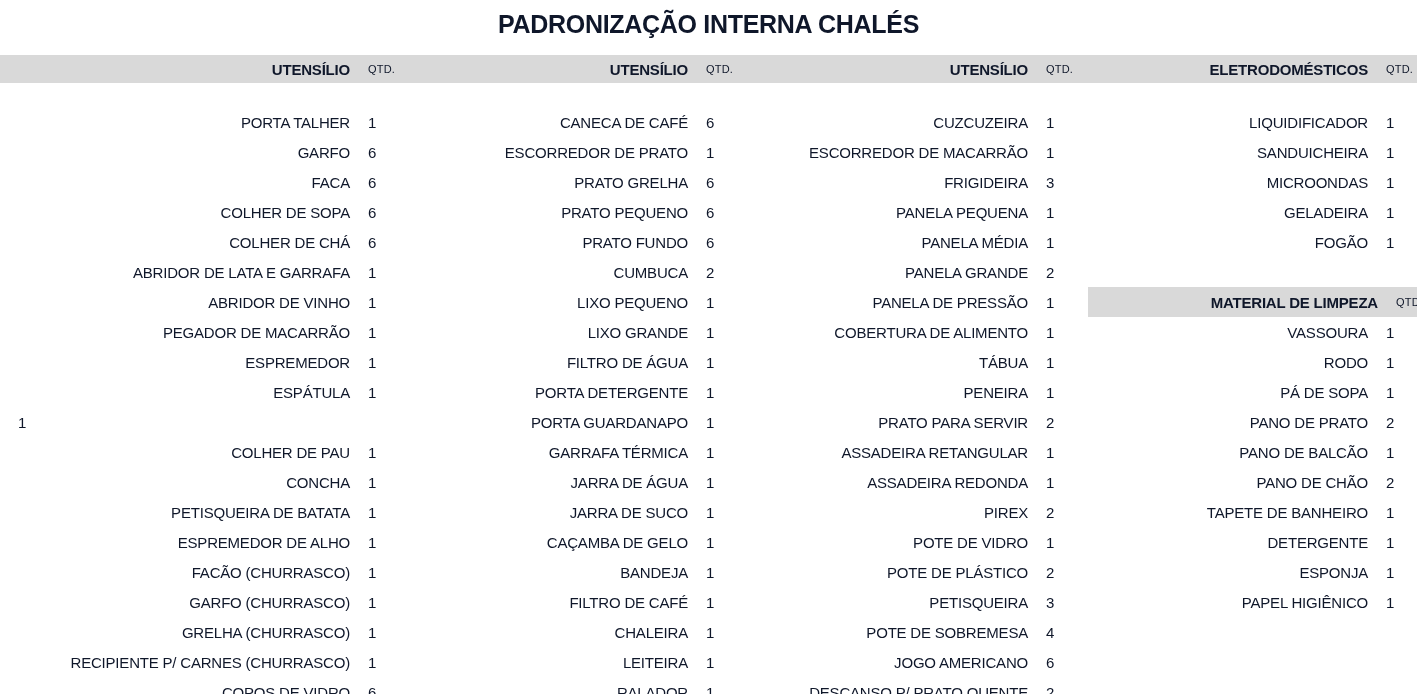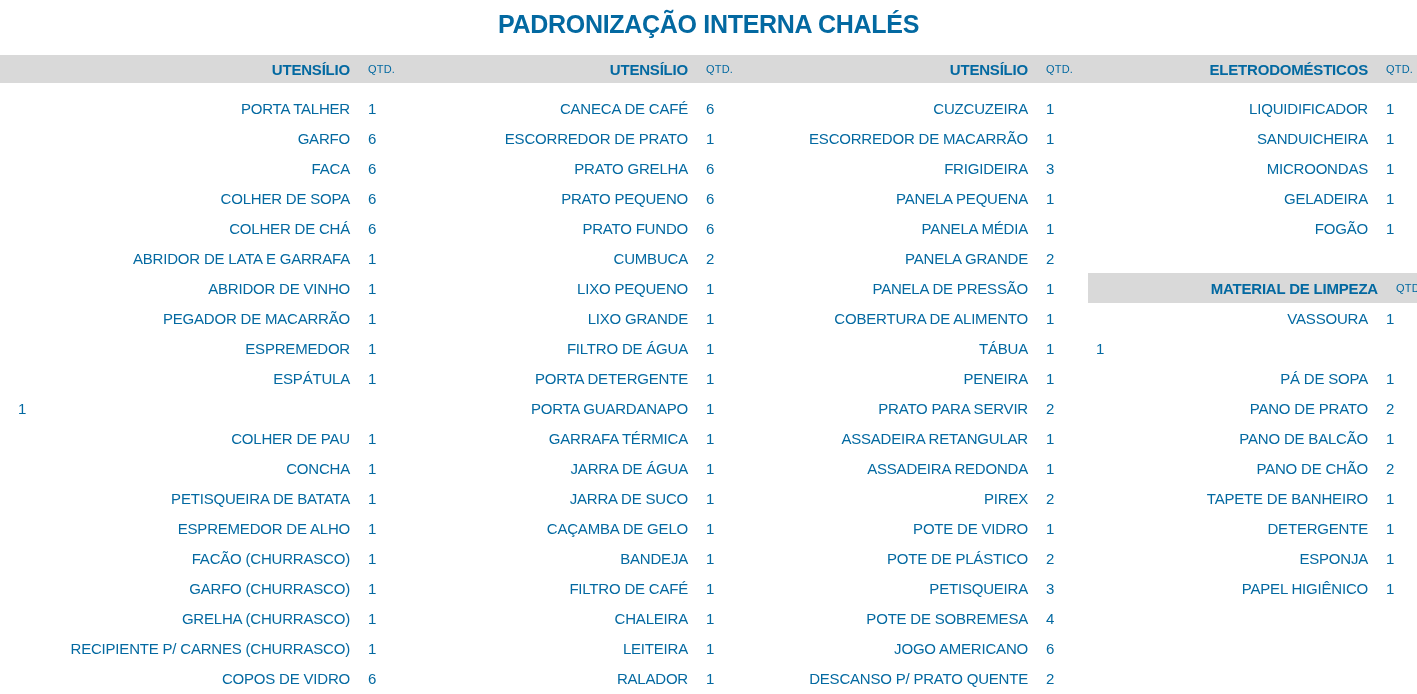--- a/index.html
+++ b/index.html
@@ -5,21 +5,21 @@
   html, body {
     margin: 0;
     padding: 0;
     background: #ffffff;
   }
   .page {
     position: relative;
     width: 1417px;
     height: 694px;
     background: #ffffff;
-    color: #0369a1;
+    color: #0f172a;
     font-family: "Liberation Sans", sans-serif;
     overflow: hidden;
   }
   .title {
     position: absolute;
     top: 10px;
     left: 0;
     width: 100%;
     text-align: center;
     font-size: 25px;
@@ -41,21 +41,21 @@
   }
   .col-0 { left: 0;      --namew: 350px; }
   .col-1 { left: 400px;  --namew: 288px; }
   .col-2 { left: 740px;  --namew: 288px; }
   .col-3 { left: 1078px; --namew: 290px; }
 
   .hrow {
     height: 28px;
     display: flex;
     align-items: center;
-    margin-bottom: 10px;
+    margin-bottom: 24px;
   }
   .row {
     height: 30px;
     display: flex;
     align-items: center;
   }
   .name {
     display: block;
     width: var(--namew);
     text-align: right;
@@ -375,20 +375,21 @@
       <div class="row"></div>
       <div class="row subheader">
         <span class="name hname">MATERIAL DE LIMPEZA</span>
         <span class="qty hqty">QTD.</span>
       </div>
       <div class="row">
         <span class="name ">VASSOURA</span>
         <span class="qty ">1</span>
       </div>
       <div class="row">
+        <span class="name ">RODO</span>
         <span class="qty ">1</span>
       </div>
       <div class="row">
         <span class="name ">PÁ DE SOPA</span>
         <span class="qty ">1</span>
       </div>
       <div class="row">
         <span class="name ">PANO DE PRATO</span>
         <span class="qty ">2</span>
       </div>

